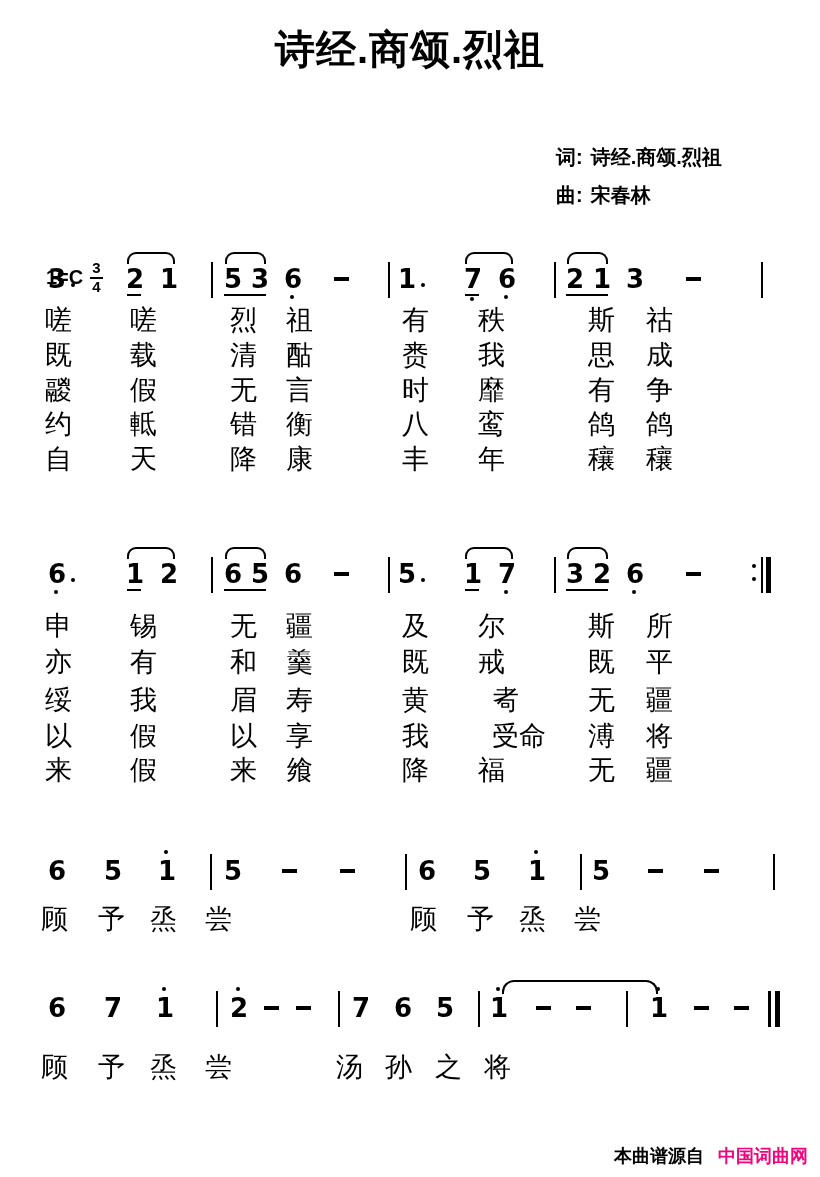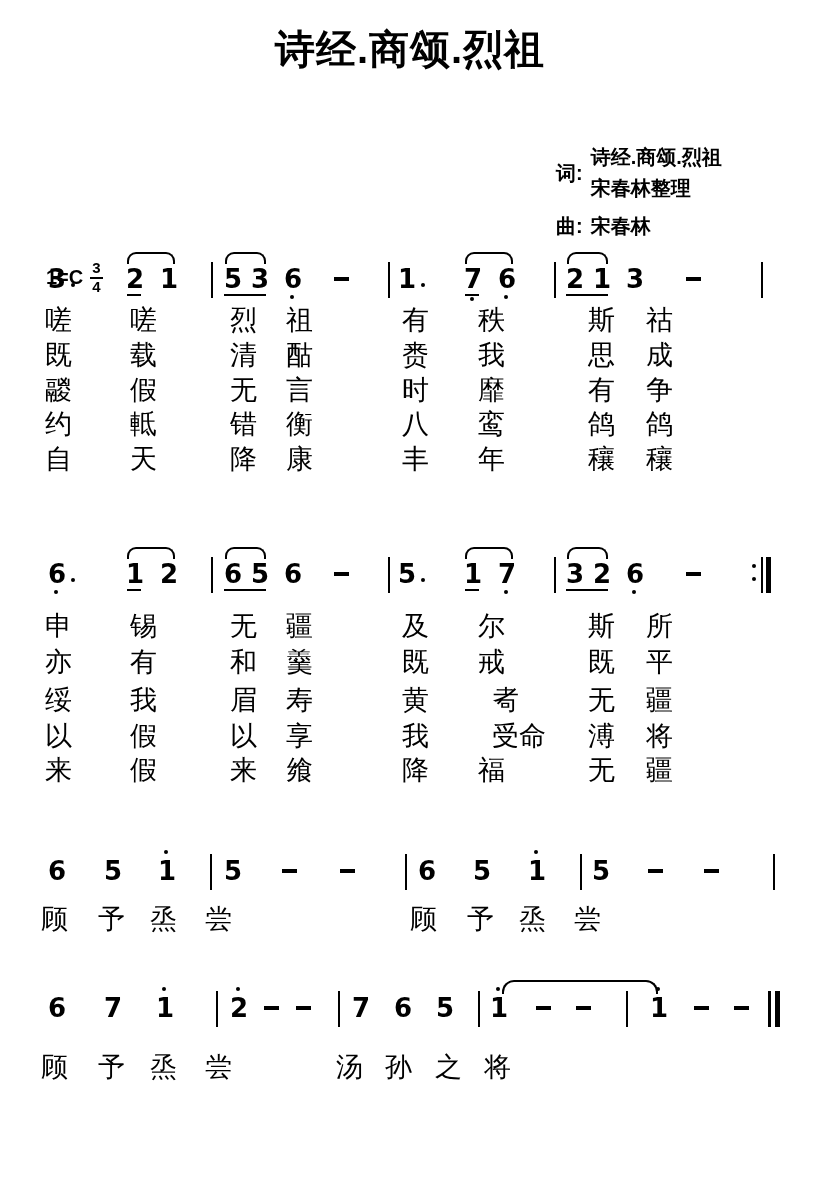--- a/index.html
+++ b/index.html
@@ -59,21 +59,20 @@
 
 <div class="page">
 
   <div class="title">诗经.商颂.烈祖</div>
 
   <div class="credits">
     <div class="cred-row">
       <span class="cred-label">词:</span>
       <span class="cred-lines">
         <span>诗经.商颂.烈祖</span>
-        <span>宋春林整理</span>
       </span>
     </div>
     <div class="cred-row2">
       <span class="cred-label">曲:</span>
       <span>宋春林</span>
     </div>
   </div>
 
   <div class="keysig">
     <span>1=C</span>
@@ -422,14 +421,17 @@
         <span style="left: 98px;">予</span>
         <span style="left: 150px;">烝</span>
         <span style="left: 205px;">尝</span>
         <span style="left: 336px;">汤</span>
         <span style="left: 385px;">孙</span>
         <span style="left: 435px;">之</span>
         <span style="left: 484px;">将</span>
       </div>
     </div>
 
+  <div class="footer">
+    <span class="src">本曲谱源自</span><span class="site" style="color: rgb(240, 4, 124);">中国词曲网</span>
+  </div>
 
 </div>
 
 </body></html>

